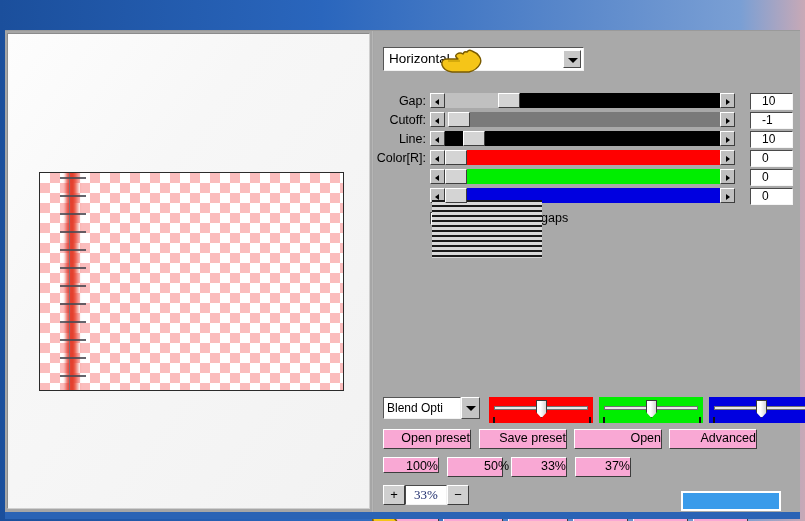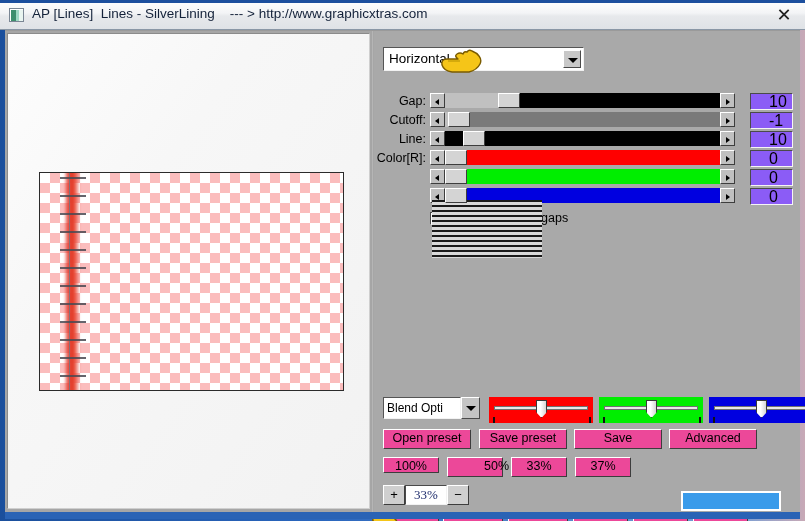--- a/index.html
+++ b/index.html
@@ -164,24 +164,24 @@
     position:absolute; left:15px; right:15px; top:0; height:15px;
     overflow:hidden;
   }
   .sthumb {
     position:absolute; top:0; width:22px; height:15px; background:#d4d4d4;
     border-top:1px solid #fff; border-left:1px solid #fff;
     border-right:1px solid #3d3d3d; border-bottom:1px solid #3d3d3d;
     z-index:2;
   }
   .sfield {
-    position:absolute; right:7px; width:43px; height:17px; background:#8b5cf6;
+    position:absolute; right:7px; width:43px; height:17px; background:#ffffff;
     border-top:1px solid #4a4a4a; border-left:1px solid #4a4a4a;
     border-right:1px solid #f5f5f5; border-bottom:1px solid #f5f5f5;
-    font-size:16px; color:#000; padding-left:18px; line-height:15px;
+    font-size:12px; color:#000; padding-left:11px; line-height:15px;
     font-family:"Liberation Sans", sans-serif;
   }
 
   
   #cb-row { position:absolute; left:56px; top:180px; height:16px; }
   #cb-box {
     position:absolute; left:0; top:1px; width:13px; height:13px; background:#fff;
     border-top:1px solid #4a4a4a; border-left:1px solid #4a4a4a;
     border-right:1px solid #f2f2f2; border-bottom:1px solid #f2f2f2;
   }
@@ -245,21 +245,21 @@
   .tbar .tick { position:absolute; bottom:0px; width:2px; height:6px; background:#111; }
   .tbar .thumb {
     position:absolute; top:3px; width:11px; height:18px;
     background:linear-gradient(to right,#fff 0 40%,#d6d6d6 100%);
     border:1px solid #3a3a3a;
     clip-path: polygon(0 0, 100% 0, 100% 66%, 50% 100%, 0 66%);
   }
 
   
   .btn {
-    position:absolute; background:#ec4899; text-align:center;
+    position:absolute; background:#f9a8d4; text-align:right;
     font-size:12.5px; color:#000; font-family:"Liberation Sans", sans-serif;
     border-top:1px solid #ffffff; border-left:1px solid #ffffff;
     border-right:1px solid #3d3d3d; border-bottom:1px solid #3d3d3d;
     cursor:default; white-space:nowrap;
   }
 
   
   #zoom-plus, #zoom-minus {
     position:absolute; top:454px; width:22px; height:20px; background:#cfcfcf;
     border-top:1px solid #fff; border-left:1px solid #fff;
@@ -282,29 +282,20 @@
   #statusbar {
     position:absolute; left:5px; bottom:2px; width:795px; height:7px;
     background:#2a63b5;
   }
 </style>
 </head>
 <body>
 
 <div id="window">
 
-  <div id="titlebar">
-    <span id="title-icon">
-      <i class="b1"></i>
-        <i class="b2"></i>
-        <i class="b3"></i>
-    </span>
-    <span id="title-text">AP [Lines]  Lines - SilverLining    --- &gt; http://www.graphicxtras.com</span>
-    <span id="close-btn">✕</span>
-  </div>
 
   <div id="client">
 
     <div id="left-panel">
       <div id="canvas-wrap">
         <div id="checker"></div>
         <div id="redbar"></div>
         <div id="darkedge"></div>
         <div id="redlines">
             <span style="top: 4px;"></span>
@@ -442,21 +433,21 @@
           <div class="tbar" style="left: 335px; background: rgb(0, 0, 224);">
             <div class="line"></div>
             <div class="tick" style="left: 4px;"></div>
             <div class="thumb" style="left: 47px;"></div>
           </div>
         </div>
 
       <div id="preset-row">
           <div class="btn" style="left: 9px; top: 398px; width: 88px; height: 20px; line-height: 17px;">Open preset</div>
           <div class="btn" style="left: 105px; top: 398px; width: 88px; height: 20px; line-height: 17px;">Save preset</div>
-          <div class="btn" style="left: 200px; top: 398px; width: 88px; height: 20px; line-height: 17px;">Save</div>
+          <div class="btn" style="left: 200px; top: 398px; width: 88px; height: 20px; line-height: 17px;">Open</div>
           <div class="btn" style="left: 295px; top: 398px; width: 88px; height: 20px; line-height: 17px;">Advanced</div>
         </div>
 
       <div id="zoomrow">
           <div class="btn" style="left: 9px; top: 426px; width: 56px; height: 16px; line-height: 17px;">100%</div>
           <div class="btn" style="left: 73px; top: 426px; width: 56px; height: 20px; line-height: 17px; padding-left: 36px;">50%</div>
           <div class="btn" style="left: 137px; top: 426px; width: 56px; height: 20px; line-height: 17px;">33%</div>
           <div class="btn" style="left: 201px; top: 426px; width: 56px; height: 20px; line-height: 17px;">37%</div>
         </div>
 

